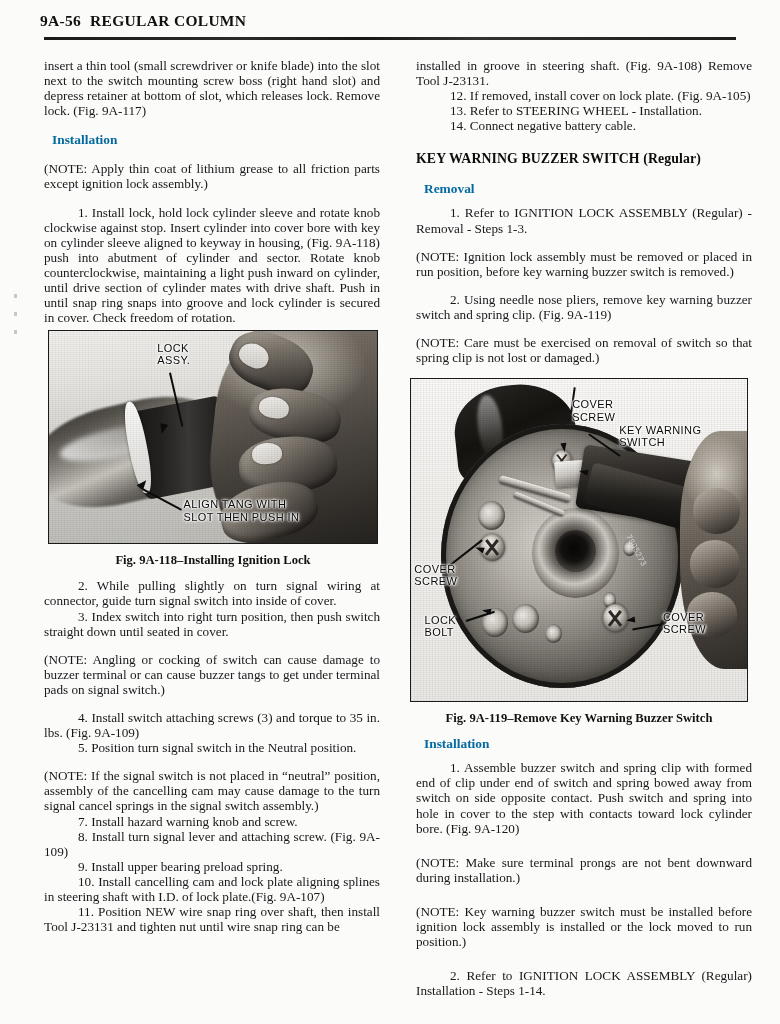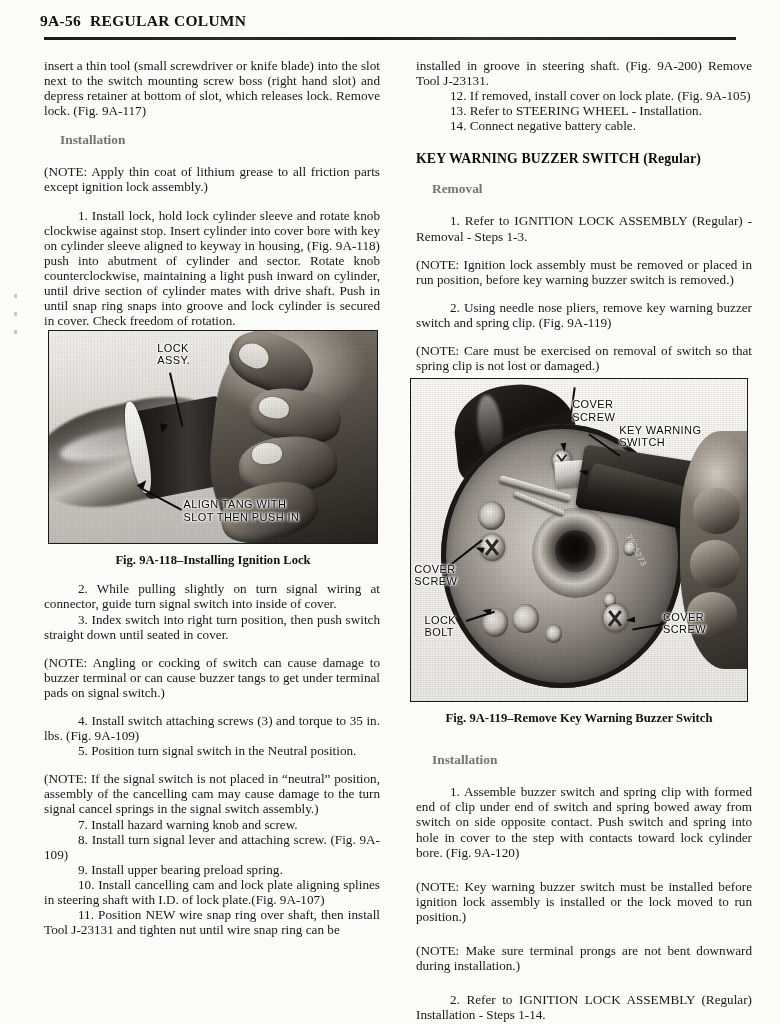--- a/index.html
+++ b/index.html
@@ -63,25 +63,25 @@
     text-justify: inter-word;
     hyphens: none;
     color: #17181a;
   }
   p.body.indent { text-indent: 34px; }
   p.body.gap    { margin-top: 13px; }
   p.body.gap-lg { margin-top: 19px; }
   p.last { text-align: left; }
 
   h3.sub {
-    margin: 16px;
+    margin: 8px;
     font-size: 13.4px;
     font-weight: bold;
     line-height: 16px;
-    color: #737373;
+    color: #0369a1;
   }
   h3.sub.gap   { margin-top: 14px; }
   h2.section {
     margin: 0;
     font-size: 13.8px;
     font-weight: bold;
     letter-spacing: 0.1px;
     line-height: 17px;
     color: #0d0d0d;
   }
@@ -395,44 +395,44 @@
 
     <p class="body indent">7. Install hazard warning knob and screw.</p>
     <p class="body indent">8. Install turn signal lever and attaching screw. (Fig. 9A-109)</p>
     <p class="body indent">9. Install upper bearing preload spring.</p>
     <p class="body indent">10. Install cancelling cam and lock plate aligning splines in steering shaft with I.D. of lock plate.(Fig. 9A-107)</p>
     <p class="body indent">11. Position NEW wire snap ring over shaft, then install Tool J-23131 and tighten nut until wire snap ring can be</p>
   </div>
 
   <div class="col col-right">
 
-    <p class="body">installed in groove in steering shaft. (Fig. 9A-200) Remove Tool J-23131.</p>
+    <p class="body">installed in groove in steering shaft. (Fig. 9A-108) Remove Tool J-23131.</p>
     <p class="body indent">12. If removed, install cover on lock plate. (Fig. 9A-105)</p>
     <p class="body indent last">13. Refer to STEERING WHEEL - Installation.</p>
     <p class="body indent last">14. Connect negative battery cable.</p>
 
     <h2 class="section gap">KEY WARNING BUZZER SWITCH (Regular)</h2>
 
     <h3 class="sub gap">Removal</h3>
     <p class="body indent">1. Refer to IGNITION LOCK ASSEMBLY (Regular) - Removal - Steps 1-3.</p>
 
     <p class="body gap">(NOTE: Ignition lock assembly must be removed or placed in run position, before key warning buzzer switch is removed.)</p>
 
     <p class="body gap indent">2. Using needle nose pliers, remove key warning buzzer switch and spring clip. (Fig. 9A-119)</p>
 
     <p class="body gap">(NOTE: Care must be exercised on removal of switch so that spring clip is not lost or damaged.)</p>
 
     <div style="height:363px"></div>
 
     <h3 class="sub">Installation</h3>
     <p class="body indent">1. Assemble buzzer switch and spring clip with formed end of clip under end of switch and spring bowed away from switch on side opposite contact. Push switch and spring into hole in cover to the step with contacts toward lock cylinder bore. (Fig. 9A-120)</p>
 
+    <p class="body gap-lg">(NOTE: Make sure terminal prongs are not bent downward during installation.)</p>
+
     <p class="body gap-lg">(NOTE: Key warning buzzer switch must be installed before ignition lock assembly is installed or the lock moved to run position.)</p>
-
-    <p class="body gap-lg">(NOTE: Make sure terminal prongs are not bent downward during installation.)</p>
 
     <p class="body gap-lg indent">2. Refer to IGNITION LOCK ASSEMBLY (Regular) Installation - Steps 1-14.</p>
   </div>
 
   <div class="figure" id="fig-118">
     <div class="figure-frame">
       <div class="ph1-bg"></div>
       <div class="ph1-col"></div>
       <div class="ph1-colhi"></div>
       <div class="ph1-watermark">POWER</div>

